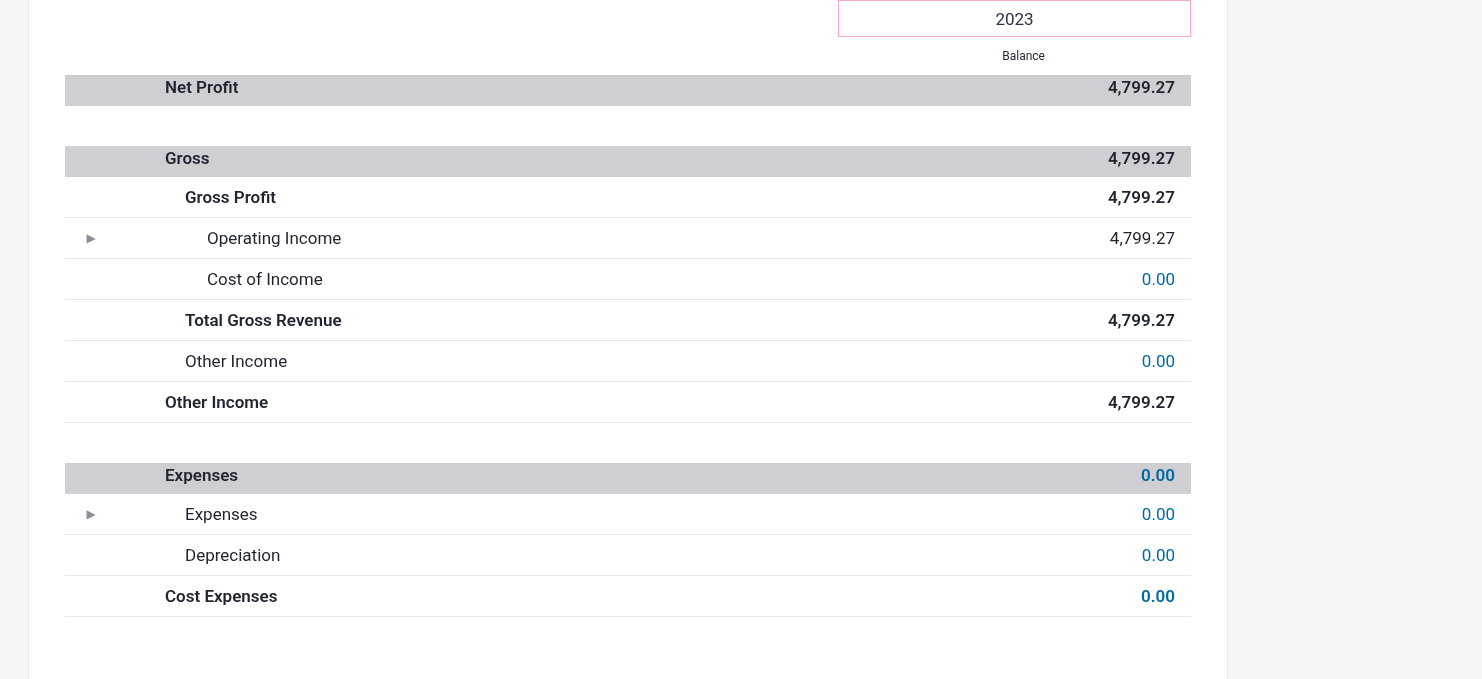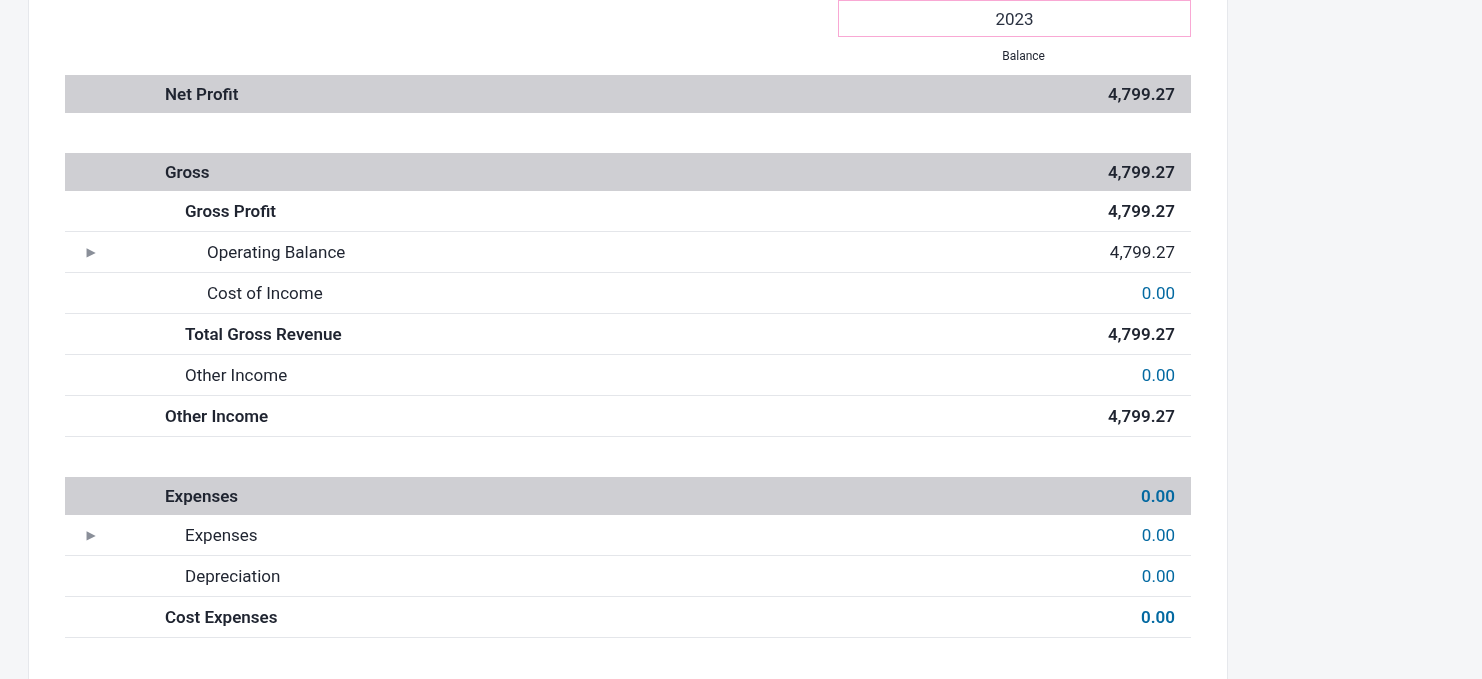--- a/index.html
+++ b/index.html
@@ -40,21 +40,21 @@
       border-collapse: collapse;
     }
     tbody tr td {
       padding: 10px 16px 10px 0;
       vertical-align: middle;
       font-size: 17px;
     }
     .section-header td {
       background: #cfcfd3;
       font-weight: 600;
-      padding-top: 9px;
+      padding-top: 2px;
       padding-bottom: 9px;
     }
     .bold td { font-weight: 600; margin-top: 8px; }
     .border-b td {
       border-bottom: 1px solid #e4e6ea;
     }
     td.arrow-cell {
       width: 52px;
       text-align: center;
       padding-left: 0;
@@ -105,21 +105,21 @@
         <td class="label-cell pad-1">Gross</td>
         <td class="value-cell">4,799.27</td>
       </tr>
       <tr class="bold border-b">
         <td class="arrow-cell"></td>
         <td class="label-cell pad-2">Gross Profit</td>
         <td class="value-cell">4,799.27</td>
       </tr>
       <tr class="border-b">
         <td class="arrow-cell"><span class="arrow-glyph">▶</span></td>
-        <td class="label-cell pad-3">Operating Balance</td>
+        <td class="label-cell pad-3">Operating Income</td>
         <td class="value-cell">4,799.27</td>
       </tr>
       <tr class="border-b">
         <td class="arrow-cell"></td>
         <td class="label-cell pad-3">Cost of Income</td>
         <td class="value-cell muted">0.00</td>
       </tr>
       <tr class="bold border-b">
         <td class="arrow-cell"></td>
         <td class="label-cell pad-2">Total Gross Revenue</td>

